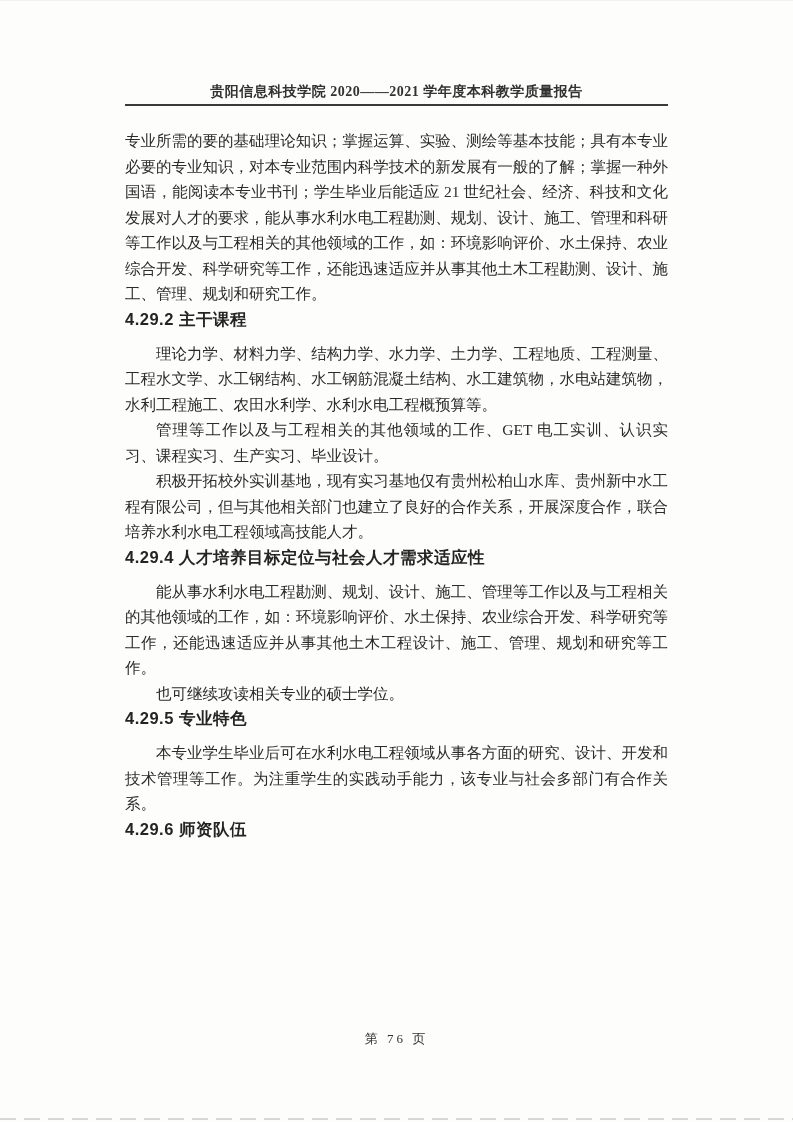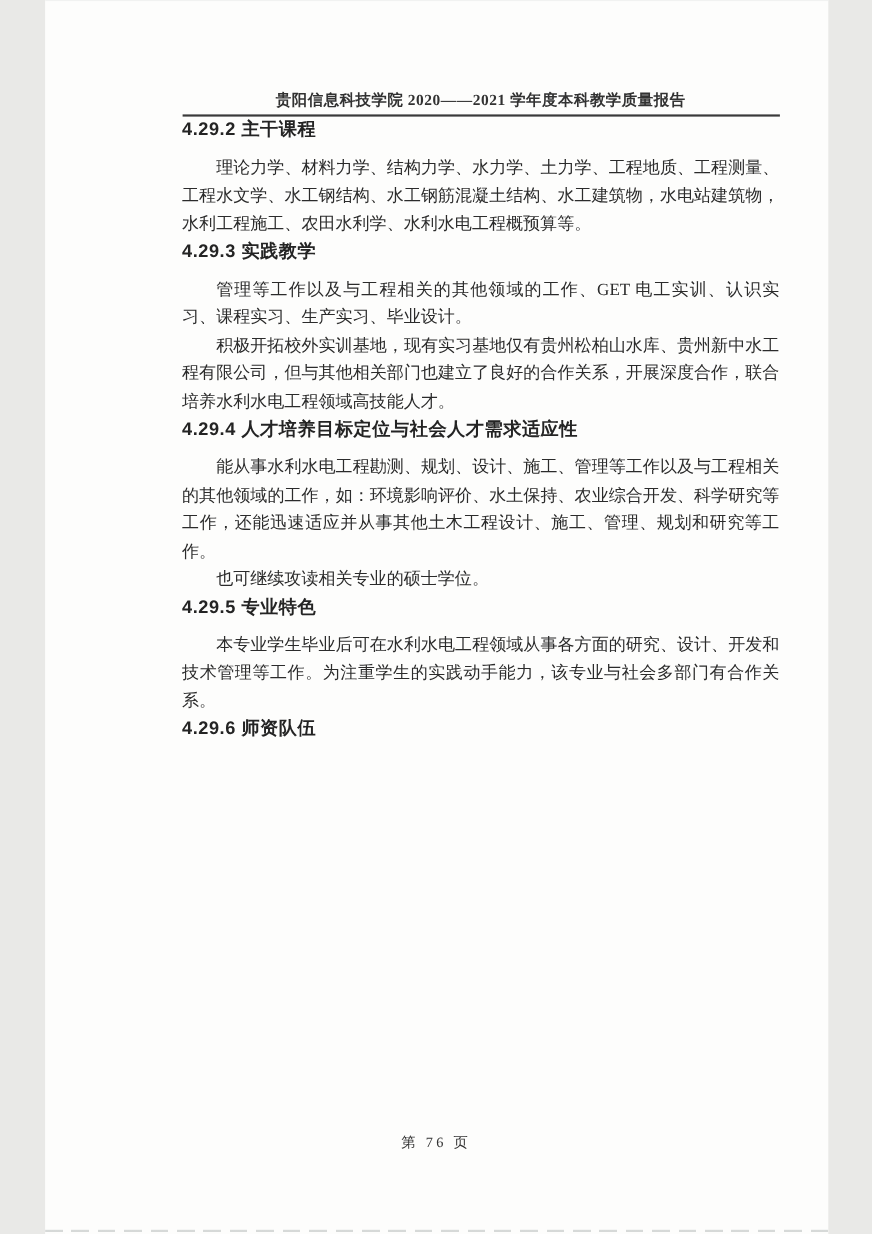--- a/index.html
+++ b/index.html
@@ -2,21 +2,21 @@
 <html><head>
 <meta charset="utf-8">
 <style>
   html, body {
     margin: 0;
     padding: 0;
     background: #e9e9e7;
   }
   .canvas {
     position: relative;
-    width: 712px;
+    width: 793px;
     height: 1122px;
     margin: 0 auto;
     background: #fdfdfc;
     overflow: hidden;
     font-family: "Liberation Serif", "DejaVu Serif", serif;
     color: #2b2b2b;
   }
   
   .scan-edge-bottom {
     position: absolute;
@@ -99,25 +99,25 @@
 <body>
 
 <div class="canvas">
   <div class="scan-edge-top"></div>
 
   <div class="content-col">
 
     <div class="header-title">贵阳信息科技学院 2020——2021 学年度本科教学质量报告</div>
     <div class="header-rule"></div>
 
+    <p class="body-text no-indent">专业所需的要的基础理论知识；掌握运算、实验、测绘等基本技能；具有本专业必要的专业知识，对本专业范围内科学技术的新发展有一般的了解；掌握一种外国语，能阅读本专业书刊；学生毕业后能适应 21 世纪社会、经济、科技和文化发展对人才的要求，能从事水利水电工程勘测、规划、设计、施工、管理和科研等工作以及与工程相关的其他领域的工作，如：环境影响评价、水土保持、农业综合开发、科学研究等工作，还能迅速适应并从事其他土木工程勘测、设计、施工、管理、规划和研究工作。</p>
 
     <h2 class="section-heading">4.29.2 主干课程</h2>
     <p class="body-text">理论力学、材料力学、结构力学、水力学、土力学、工程地质、工程测量、工程水文学、水工钢结构、水工钢筋混凝土结构、水工建筑物，水电站建筑物，水利工程施工、农田水利学、水利水电工程概预算等。</p>
 
-    <h2 class="section-heading">4.29.3 实践教学</h2>
     <p class="body-text">管理等工作以及与工程相关的其他领域的工作、GET 电工实训、认识实习、课程实习、生产实习、毕业设计。</p>
     <p class="body-text">积极开拓校外实训基地，现有实习基地仅有贵州松柏山水库、贵州新中水工程有限公司，但与其他相关部门也建立了良好的合作关系，开展深度合作，联合培养水利水电工程领域高技能人才。</p>
 
     <h2 class="section-heading">4.29.4 人才培养目标定位与社会人才需求适应性</h2>
     <p class="body-text">能从事水利水电工程勘测、规划、设计、施工、管理等工作以及与工程相关的其他领域的工作，如：环境影响评价、水土保持、农业综合开发、科学研究等工作，还能迅速适应并从事其他土木工程设计、施工、管理、规划和研究等工作。</p>
     <p class="body-text">也可继续攻读相关专业的硕士学位。</p>
 
     <h2 class="section-heading">4.29.5 专业特色</h2>
     <p class="body-text">本专业学生毕业后可在水利水电工程领域从事各方面的研究、设计、开发和技术管理等工作。为注重学生的实践动手能力，该专业与社会多部门有合作关系。</p>
 

